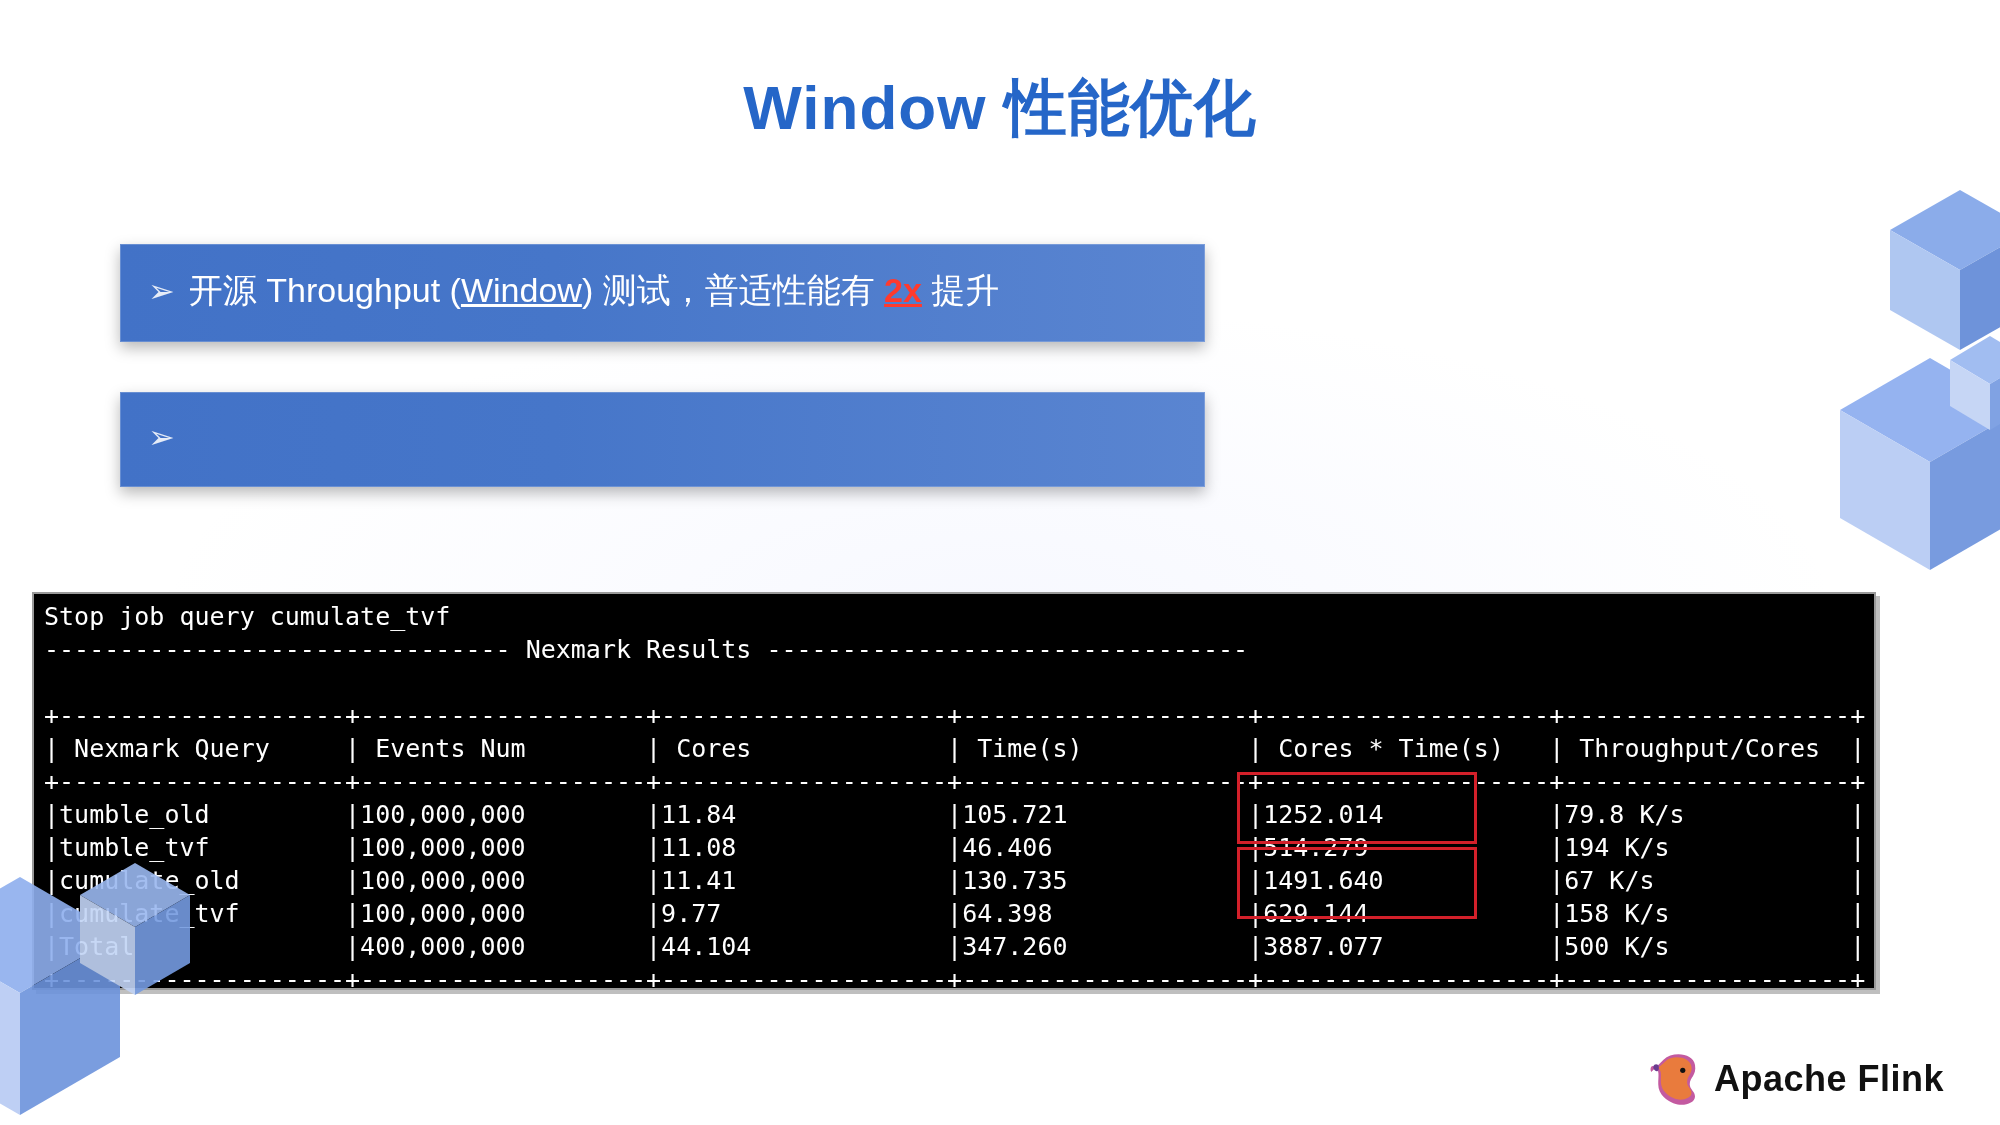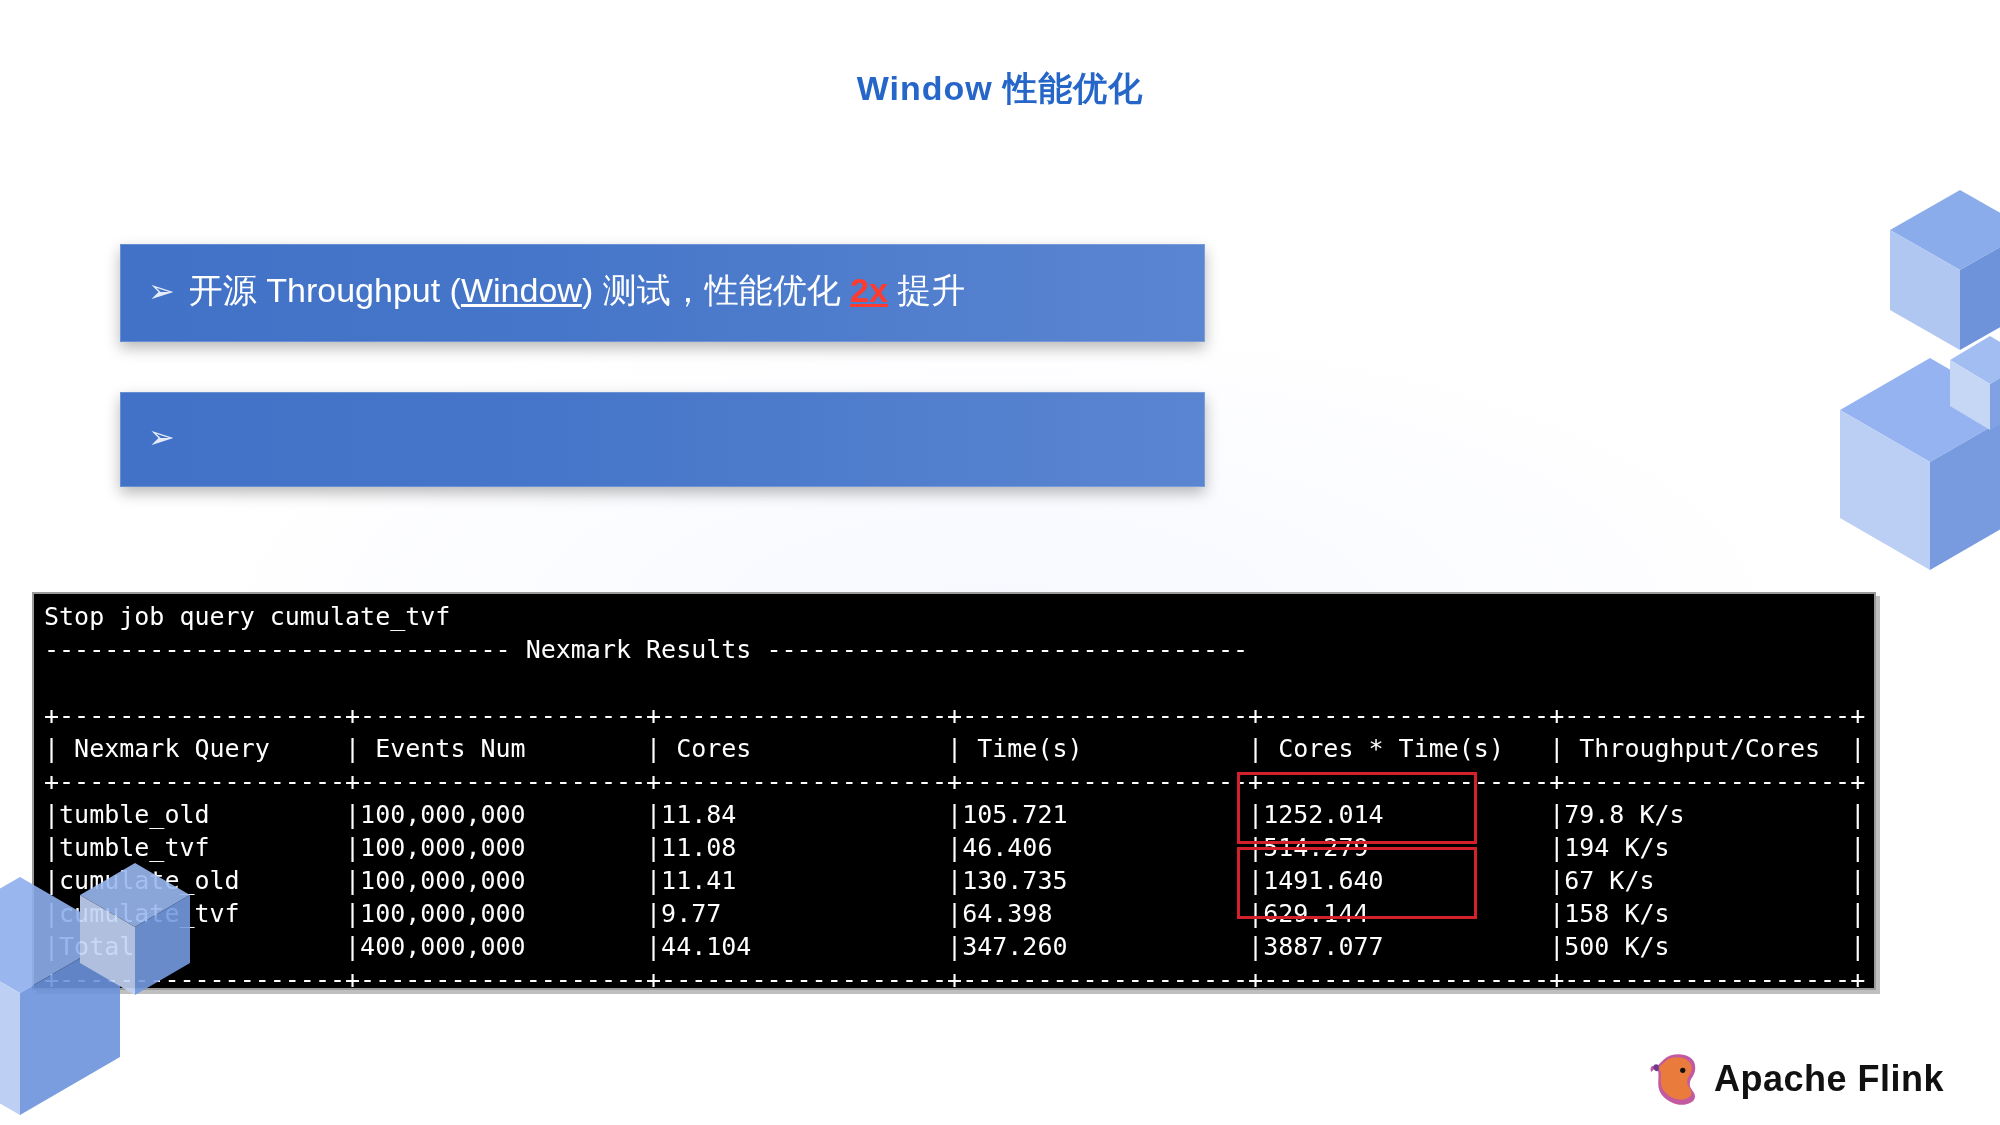--- a/index.html
+++ b/index.html
@@ -20,21 +20,21 @@
     background: radial-gradient(ellipse 60% 40% at 50% 55%, rgba(200,210,255,0.15), transparent 70%),
                 #ffffff;
   }
 
   .title {
     position: absolute;
     top: 66px;
     left: 0;
     width: 100%;
     text-align: center;
-    font-size: 34px;
+    font-size: 62px;
     font-weight: 800;
     color: #2566c8;
     letter-spacing: 1px;
   }
 
   .bullet-box {
     position: absolute;
     left: 120px;
     width: 1085px;
     background: linear-gradient(90deg, #4272c7 0%, #4676c9 40%, #5a85d1 100%);
@@ -120,21 +120,21 @@
 </head>
 <body>
 
 <div class="slide">
 
   <div class="title">Window 性能优化</div>
 
   <div id="bullet1" class="bullet-box">
     <span class="arrow">➢</span>
     <span>
-      <span>开源 Throughput (</span><span class="underline">Window</span><span>) 测试，性能优化 </span><span class="hl-red">2x</span><span> 提升</span>
+      <span>开源 Throughput (</span><span class="underline">Window</span><span>) 测试，普适性能有 </span><span class="hl-red">2x</span><span> 提升</span>
     </span>
   </div>
 
   <div id="bullet2" class="bullet-box">
     <span class="arrow">➢</span>
   </div>
 
   <div class="terminal" id="terminal">Stop job query cumulate_tvf
 ------------------------------- Nexmark Results --------------------------------
 

